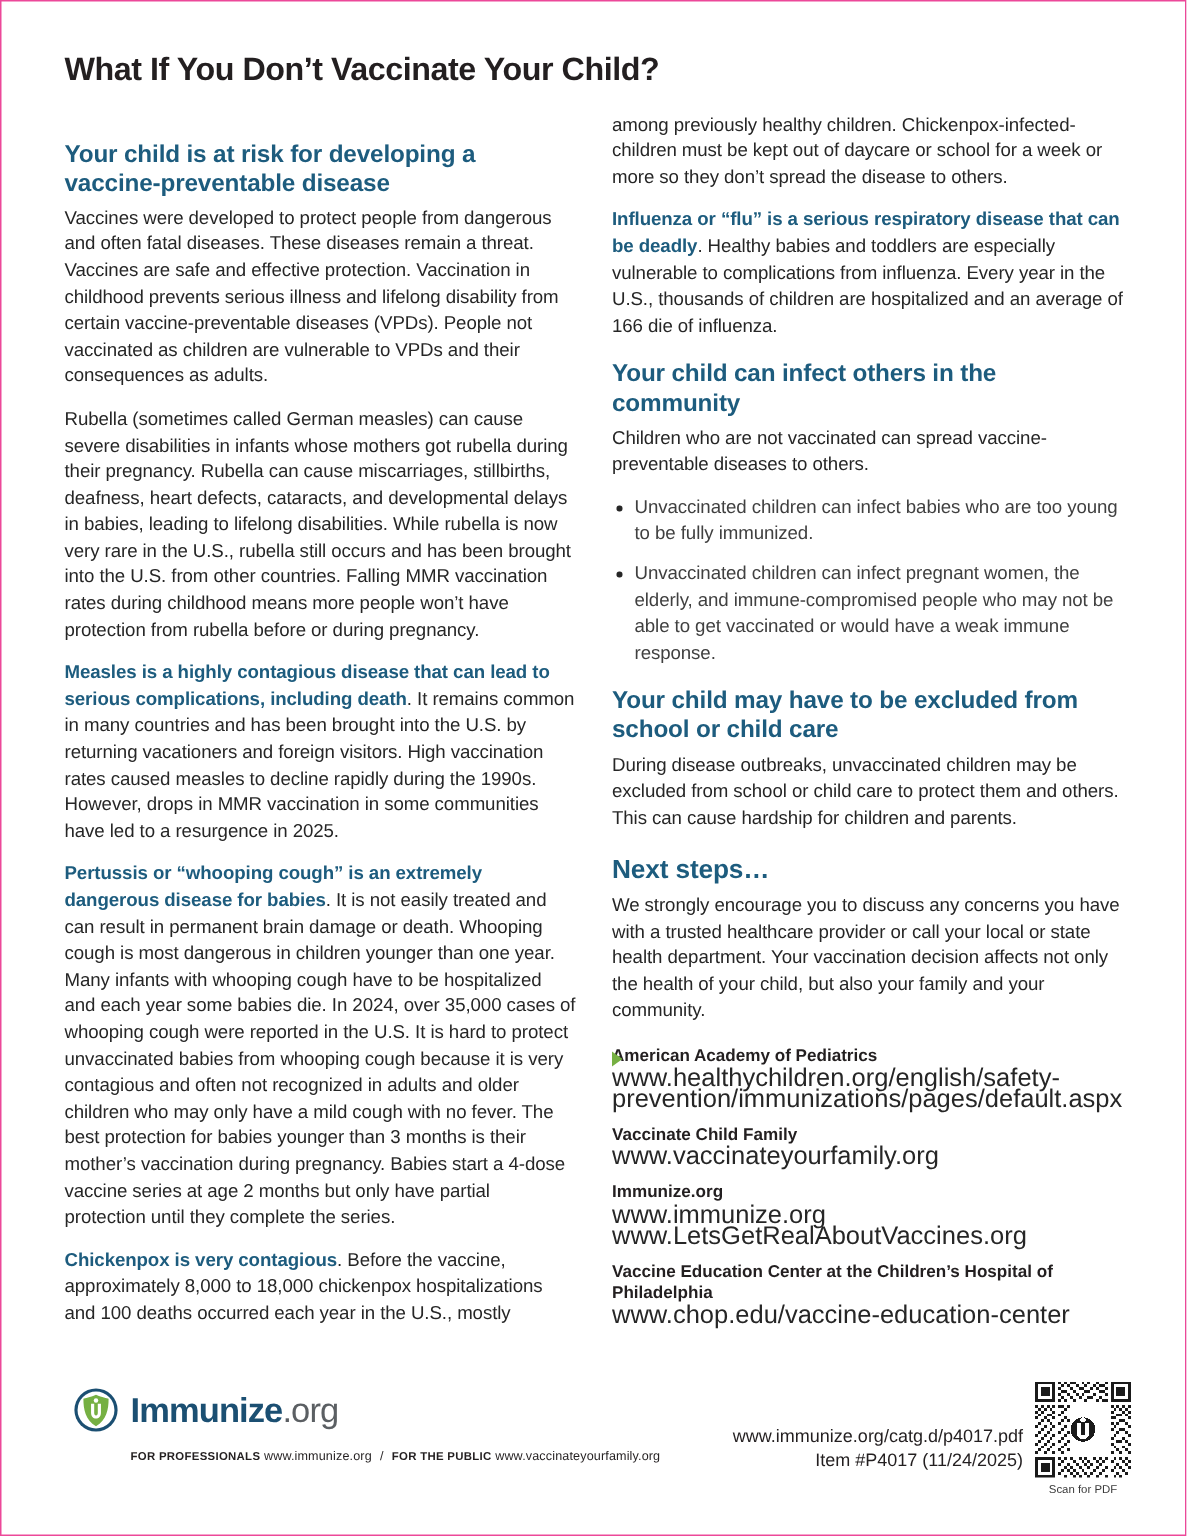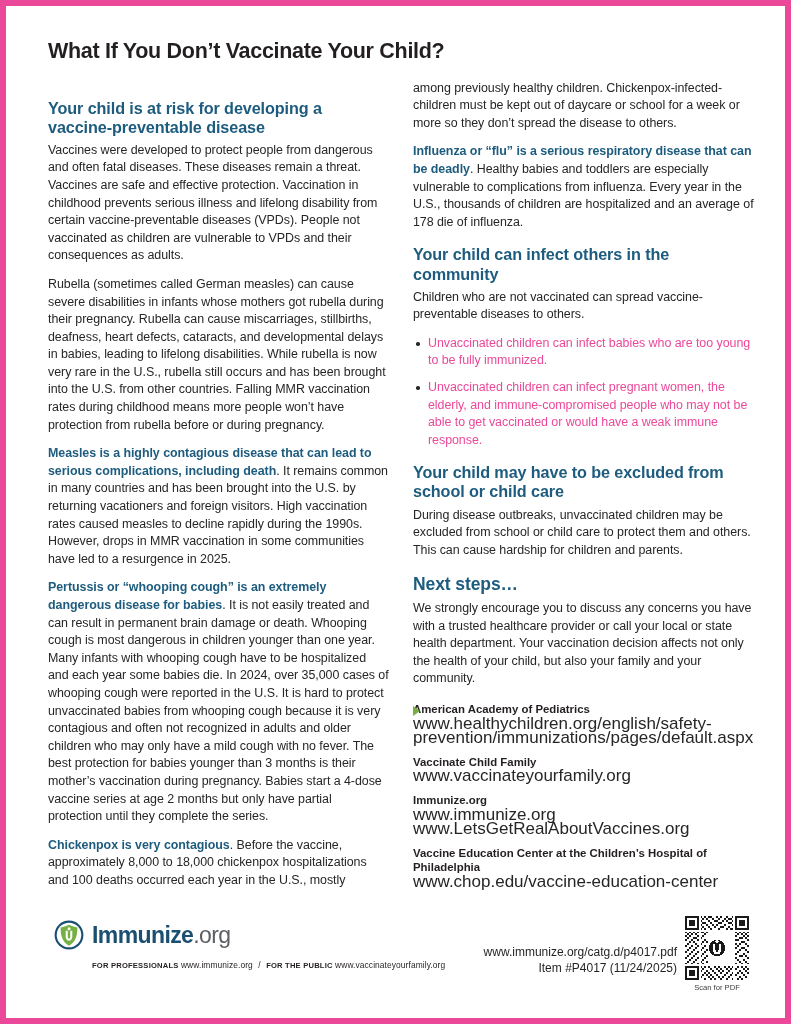--- a/index.html
+++ b/index.html
@@ -9,21 +9,21 @@
   }
   body {
     font-family: "Liberation Sans", sans-serif;
   }
   .page {
     position: relative;
     width: 791px;
     height: 1024px;
     background: #ffffff;
     box-sizing: border-box;
-    border: 6px solid #ec4899;
+    border: 1px solid #ec4899;
     overflow: hidden;
   }
   .sheet {
     position: absolute;
     left: 42px;
     top: 34px;
     width: 707px;
   }
 
   
@@ -77,21 +77,21 @@
   ul.bullets {
     list-style: none;
     margin: 2px 0 10px 0;
     padding: 0;
   }
   ul.bullets li {
     position: relative;
     padding-left: 15px;
     font-size: 12.45px;
     line-height: 17.6px;
-    color: #ec4899;
+    color: #404040;
     margin-bottom: 9px;
     letter-spacing: -0.05px;
   }
   ul.bullets li:last-child { margin-bottom: 11px; }
   ul.bullets li::before {
     content: "";
     position: absolute;
     left: 3px;
     top: 7.5px;
     width: 3.6px;
@@ -224,21 +224,21 @@
         <p class="body"><span class="lead">Pertussis or “whooping cough” is an extremely dangerous disease for babies</span><span>. It is not easily treated and can result in permanent brain damage or death. Whooping cough is most dangerous in children younger than one year. Many infants with whooping cough have to be hospitalized and each year some babies die. In 2024, over 35,000 cases of whooping cough were reported in the U.S. It is hard to protect unvaccinated babies from whooping cough because it is very contagious and often not recognized in adults and older children who may only have a mild cough with no fever. The best protection for babies younger than 3 months is their mother’s vaccination during pregnancy. Babies start a 4-dose vaccine series at age 2 months but only have partial protection until they complete the series.</span></p>
 
         <p class="body"><span class="lead">Chickenpox is very contagious</span><span>. Before the vaccine, approximately 8,000 to 18,000 chickenpox hospitalizations and 100 deaths occurred each year in the U.S., mostly</span></p>
 
       </div>
 
       <div class="col">
 
         <p class="body">among previously healthy children. Chickenpox-infected-children must be kept out of daycare or school for a week or more so they don’t spread the disease to others.</p>
 
-        <p class="body"><span class="lead">Influenza or “flu” is a serious respiratory disease that can be deadly</span><span>. Healthy babies and toddlers are especially vulnerable to complications from influenza. Every year in the U.S., thousands of children are hospitalized and an average of 178 die of influenza.</span></p>
+        <p class="body"><span class="lead">Influenza or “flu” is a serious respiratory disease that can be deadly</span><span>. Healthy babies and toddlers are especially vulnerable to complications from influenza. Every year in the U.S., thousands of children are hospitalized and an average of 166 die of influenza.</span></p>
 
         <h2 class="h2 spaced">Your child can infect others in the community</h2>
         <p class="body">Children who are not vaccinated can spread vaccine-preventable diseases to others.</p>
 
         <ul class="bullets">
           <li>Unvaccinated children can infect babies who are too young to be fully immunized.</li>
           <li>Unvaccinated children can infect pregnant women, the elderly, and immune-compromised people who may not be able to get vaccinated or would have a weak immune response.</li>
         </ul>
 
         <h2 class="h2 spaced">Your child may have to be excluded from school or child care</h2>

